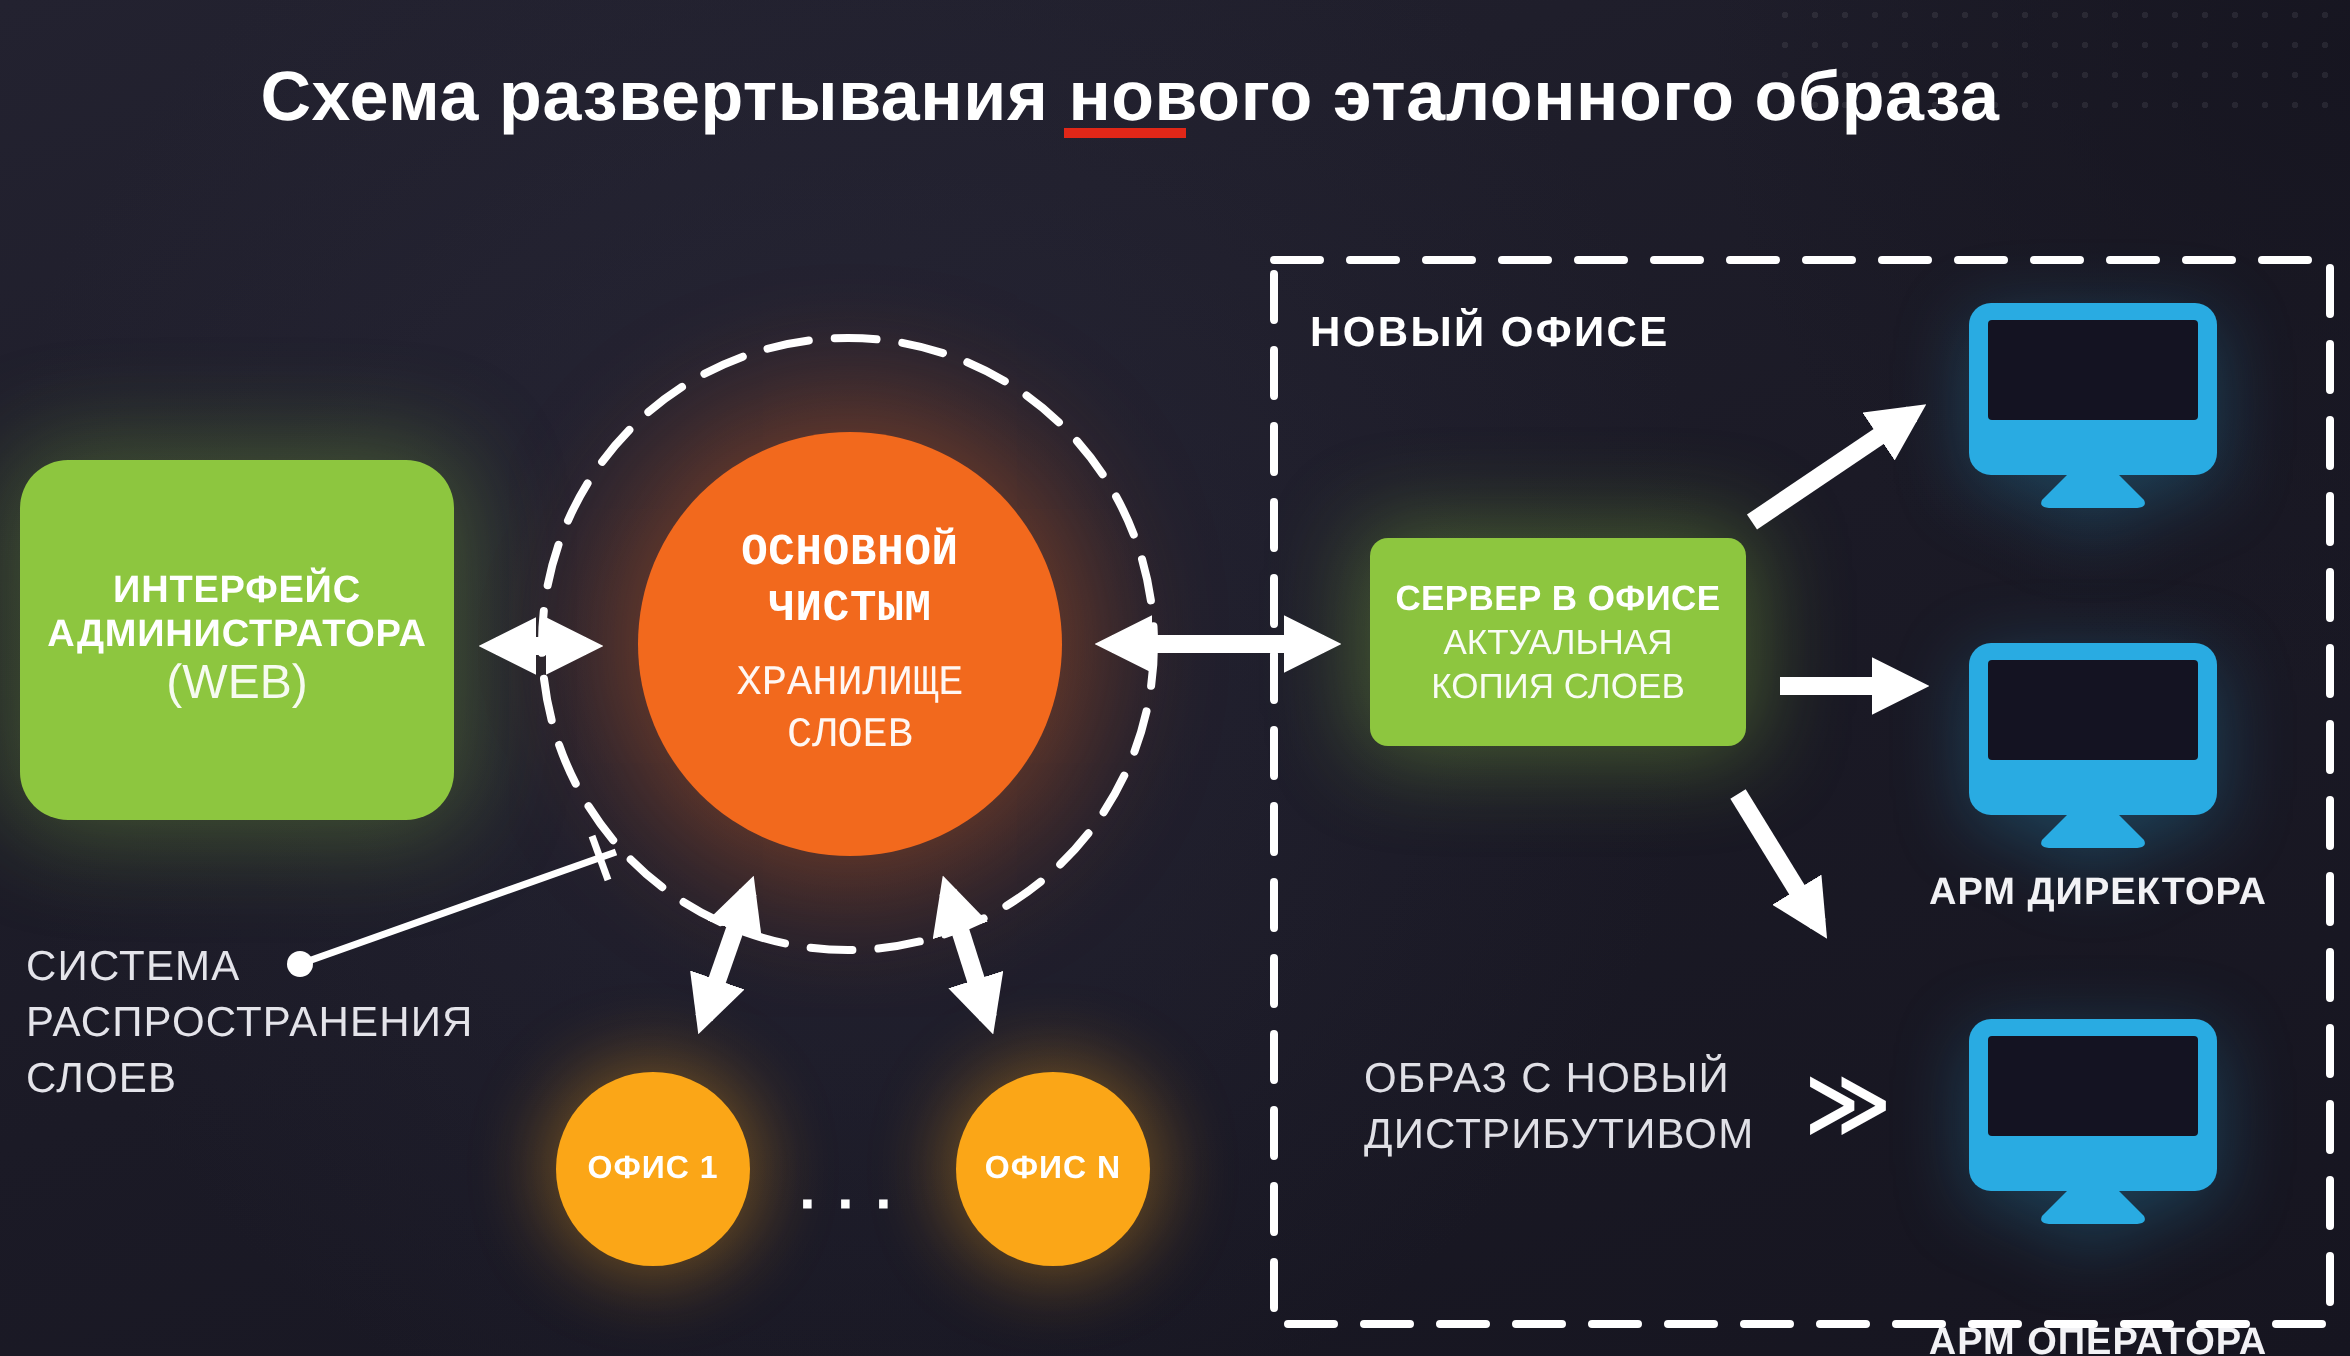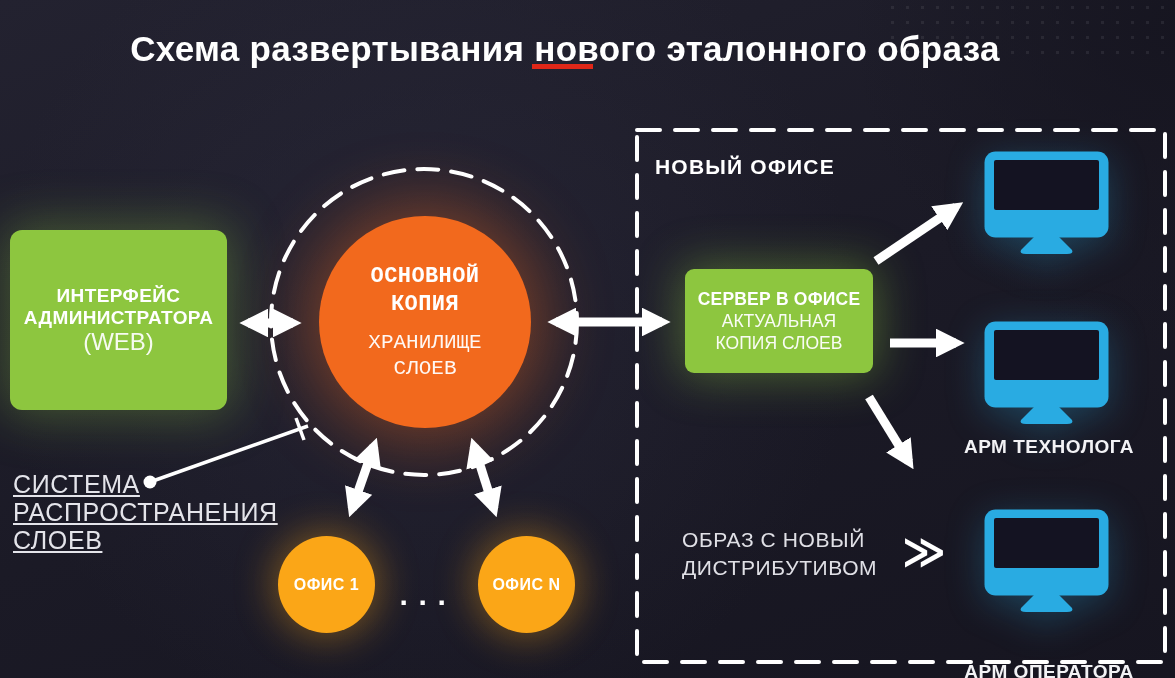--- a/index.html
+++ b/index.html
@@ -23,21 +23,21 @@
     position:absolute;top:6px;left:0;width:1130px;
     text-align:center;
     font-size:35px;font-weight:700;letter-spacing:.3px;color:#ffffff;
   }
   .title-underline{
     position:absolute;top:64px;left:532px;width:61px;height:5px;
   }
   
   .node{position:absolute;display:flex;flex-direction:column;justify-content:center;align-items:center;text-align:center;z-index:2;}
   .admin-box{
-    left:10px;top:230px;width:217px;height:180px;border-radius:12px;
+    left:10px;top:230px;width:217px;height:180px;border-radius:24px;
     background:#8dc63f;box-shadow:0 0 50px 6px rgba(141,198,63,.35);text-align:right;
   }
   .admin-box .b{font-size:19px;font-weight:700;line-height:22px;letter-spacing:.4px;}
   .admin-box .r{font-size:24px;font-weight:400;line-height:26px;color:rgba(255,255,255,.92);}
   .main-circle{
     left:319px;top:216px;width:212px;height:212px;border-radius:50%;
     background:#f2691d;box-shadow:0 0 70px 10px rgba(242,105,29,.45);font-family:Liberation Mono, monospace;
   }
   .main-circle .b{font-size:22px;font-weight:700;line-height:28px;letter-spacing:.4px;}
   .main-circle .r{font-size:21px;font-weight:400;line-height:26px;color:rgba(255,255,255,.95);}
@@ -48,21 +48,21 @@
     font-size:16px;font-weight:700;letter-spacing:.5px;
   }
   .office1{left:278px;top:536px;}
   .officeN{left:478px;top:536px;}
   .ellipsis{
     position:absolute;left:392px;top:586px;width:72px;text-align:center;
     font-size:30px;font-weight:700;letter-spacing:9px;color:#fff;z-index:2;
   }
   .dist-label{
     position:absolute;left:13px;top:470px;z-index:2;
-    font-size:25px;font-weight:400;line-height:28px;letter-spacing:.6px;color:#e4e4ea;text-decoration:underline;
+    font-size:21px;font-weight:400;line-height:28px;letter-spacing:.6px;color:#e4e4ea;
   }
   .new-office-title{
     position:absolute;left:655px;top:155px;z-index:2;
     font-size:21px;font-weight:700;letter-spacing:1.2px;color:#fff;
   }
   .server-box{
     left:685px;top:269px;width:188px;height:104px;border-radius:9px;
     background:#8dc63f;box-shadow:0 0 46px 5px rgba(141,198,63,.40);
   }
   .server-box .b{font-size:17.5px;font-weight:700;letter-spacing:.2px;line-height:22px;}
@@ -100,21 +100,21 @@
   <div class="title-underline" style="background:#e02718;"></div>
 
   <div class="node admin-box">
     <div class="b">ИНТЕРФЕЙС</div>
     <div class="b">АДМИНИСТРАТОРА</div>
     <div class="r">(WEB)</div>
   </div>
 
   <div class="node main-circle">
     <div class="b">ОСНОВНОЙ</div>
-    <div class="b">КОПИЯ</div>
+    <div class="b">ЧИСТЫМ</div>
     <div class="r gap">ХРАНИЛИЩЕ</div>
     <div class="r">СЛОЕВ</div>
   </div>
 
   <div class="dist-label">
     <div>СИСТЕМА</div>
     <div>РАСПРОСТРАНЕНИЯ</div>
     <div>СЛОЕВ</div>
   </div>
 
@@ -149,21 +149,21 @@
     </svg>
   </div>
   <div class="monitor mon3">
     <svg width="127" height="104" viewBox="0 0 127 104">
       <rect x="1.5" y="1.5" width="124" height="86" rx="11" fill="#29abe2"></rect>
       <rect x="11" y="10" width="105" height="50" rx="2" fill="#141322"></rect>
       <path d="M51 87 L76 87 L89 100 Q91 104 84 104 L43 104 Q36 104 38 100 Z" fill="#29abe2"></path>
     </svg>
   </div>
 
-  <div class="arm-label arm2">АРМ ТЕХНОЛОГА</div>
+  <div class="arm-label arm2">АРМ ДИРЕКТОРА</div>
   <div class="arm-label arm3">АРМ ОПЕРАТОРА</div>
 
   <div class="clean-image">
     <div>ОБРАЗ С НОВЫЙ</div>
     <div>ДИСТРИБУТИВОМ</div>
   </div>
   <div class="chevron">≫</div>
 
   <svg class="overlay" width="1175" height="678" viewBox="0 0 1175 678">
     <defs>

